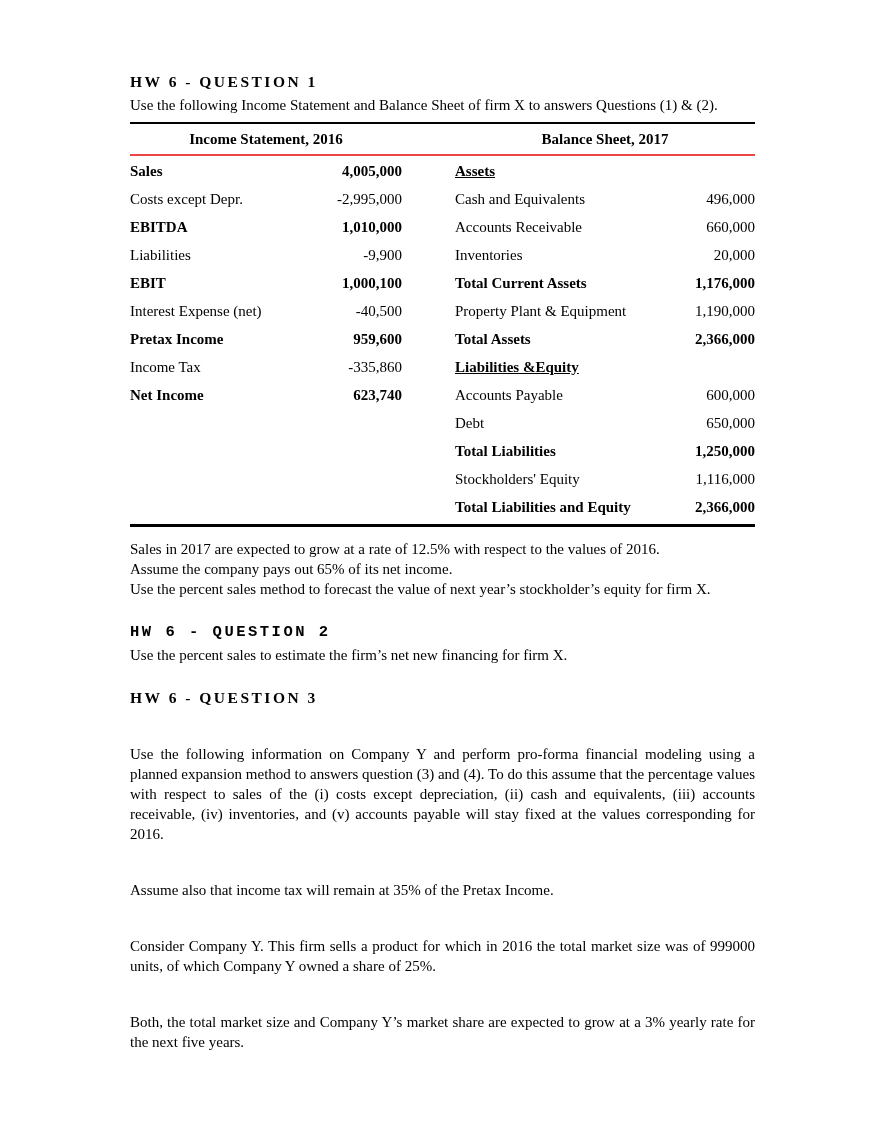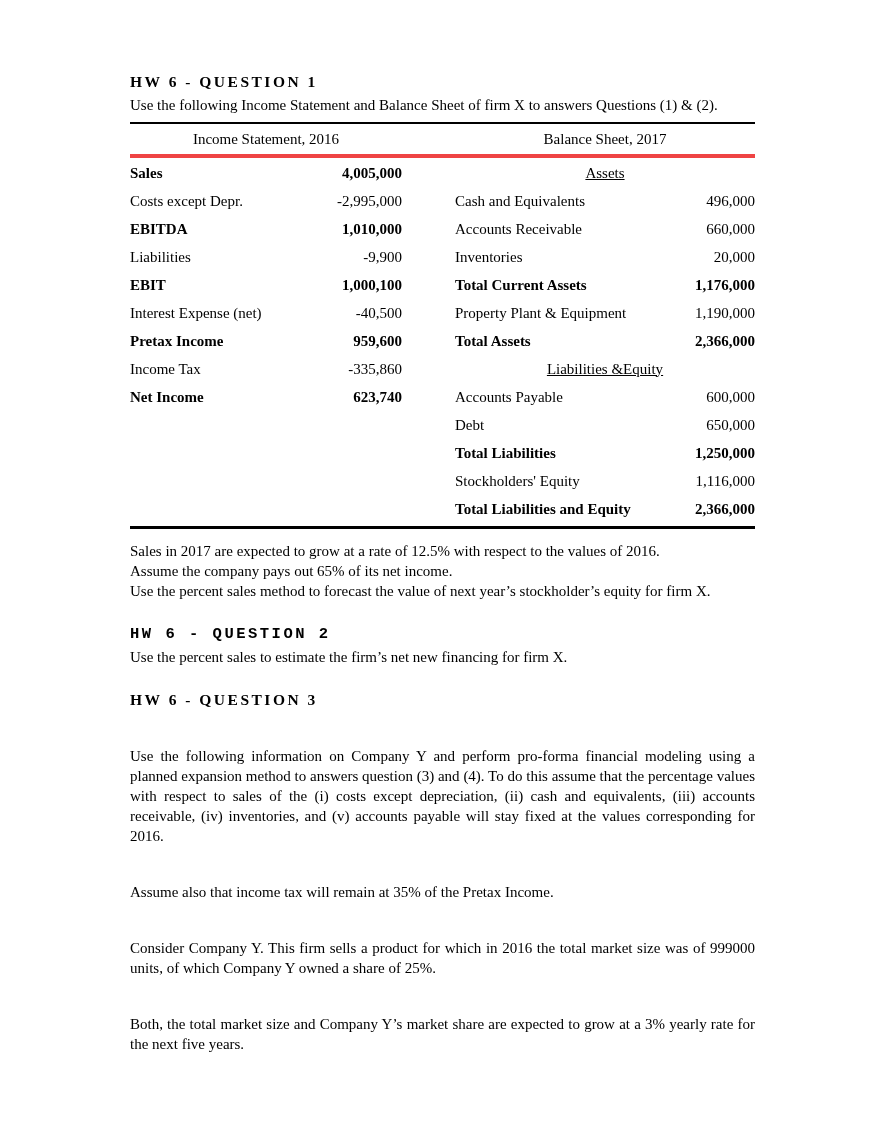--- a/index.html
+++ b/index.html
@@ -45,37 +45,36 @@
     width: 625px;
     border-top: 2px solid #000;
     border-bottom: 3px solid #000;
     font-size: 15px;
   }
   .thead {
     display: grid;
     grid-template-columns: 272px 53px 300px;
     height: 30px;
     align-items: center;
-    border-bottom: 4px solid #ef4444;
-    font-weight: normal;
+    border-bottom: 2px solid #ef4444;
+    font-weight: bold;
   }
   .thead .ttitle { text-align: center; }
   .tbody { padding: 1px 0 3px 0; }
   .trow {
     display: grid;
     grid-template-columns: 170px 102px 53px 185px 115px;
     height: 28px;
     align-items: center;
   }
   .trow .num { text-align: right; }
   .trow .b { font-weight: bold; }
   .trow .section {
     grid-column: 4 / 6;
-    text-align: center;
-    font-weight: normal;
+    font-weight: bold;
     text-decoration: underline;
   }
   .notes-block { margin-top: 12px; }
 </style>
 </head>
 <body>
 
 <div class="content">
 
   <div class="q-heading">HW 6 - QUESTION 1</div>

